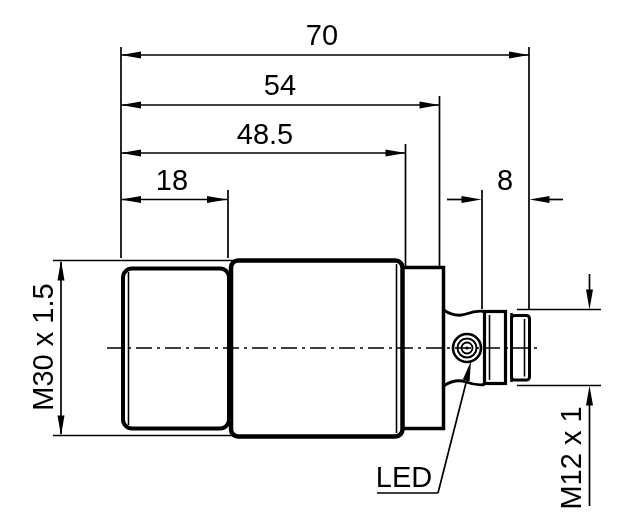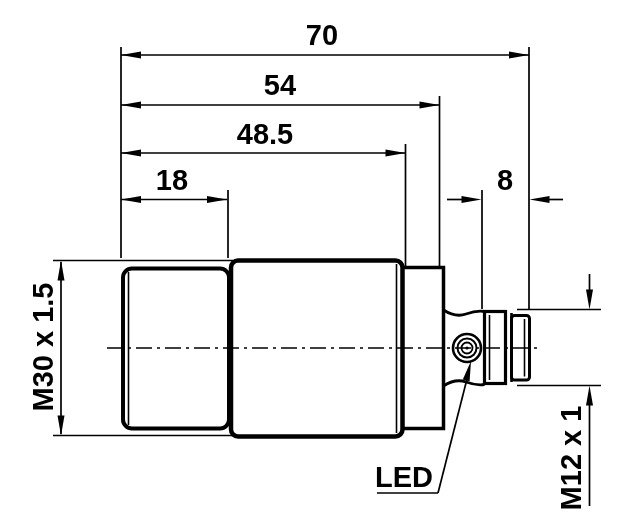--- a/index.html
+++ b/index.html
@@ -1,17 +1,17 @@
 <!DOCTYPE html>
 <html style="--line: #000000; --bg: #ffffff;"><head>
 <meta charset="utf-8">
 <style>
   :root { --line:#000; --bg:#fff; }
   html,body { margin:0; padding:0; background:var(--bg); }
-  .stage { width:520px; height:531px; position:relative; background:var(--bg);font-weight:bold; }
+  .stage { width:520px; height:531px; position:relative; background:var(--bg); }
   svg text {
     font-family:"Liberation Sans","DejaVu Sans",sans-serif;
     font-size:29px; fill:var(--line);
   }
   .ol  { stroke:var(--line); fill:none; }           
   .w45 { stroke-width:4.5; } .w40 { stroke-width:4; }
   .w35 { stroke-width:3.5; } .w32 { stroke-width:3.2; }
   .w30 { stroke-width:3; }   .w28 { stroke-width:2.8; }
   .w26 { stroke-width:2.6; } .w20 { stroke-width:2; }
   .w18 { stroke-width:1.8; }

